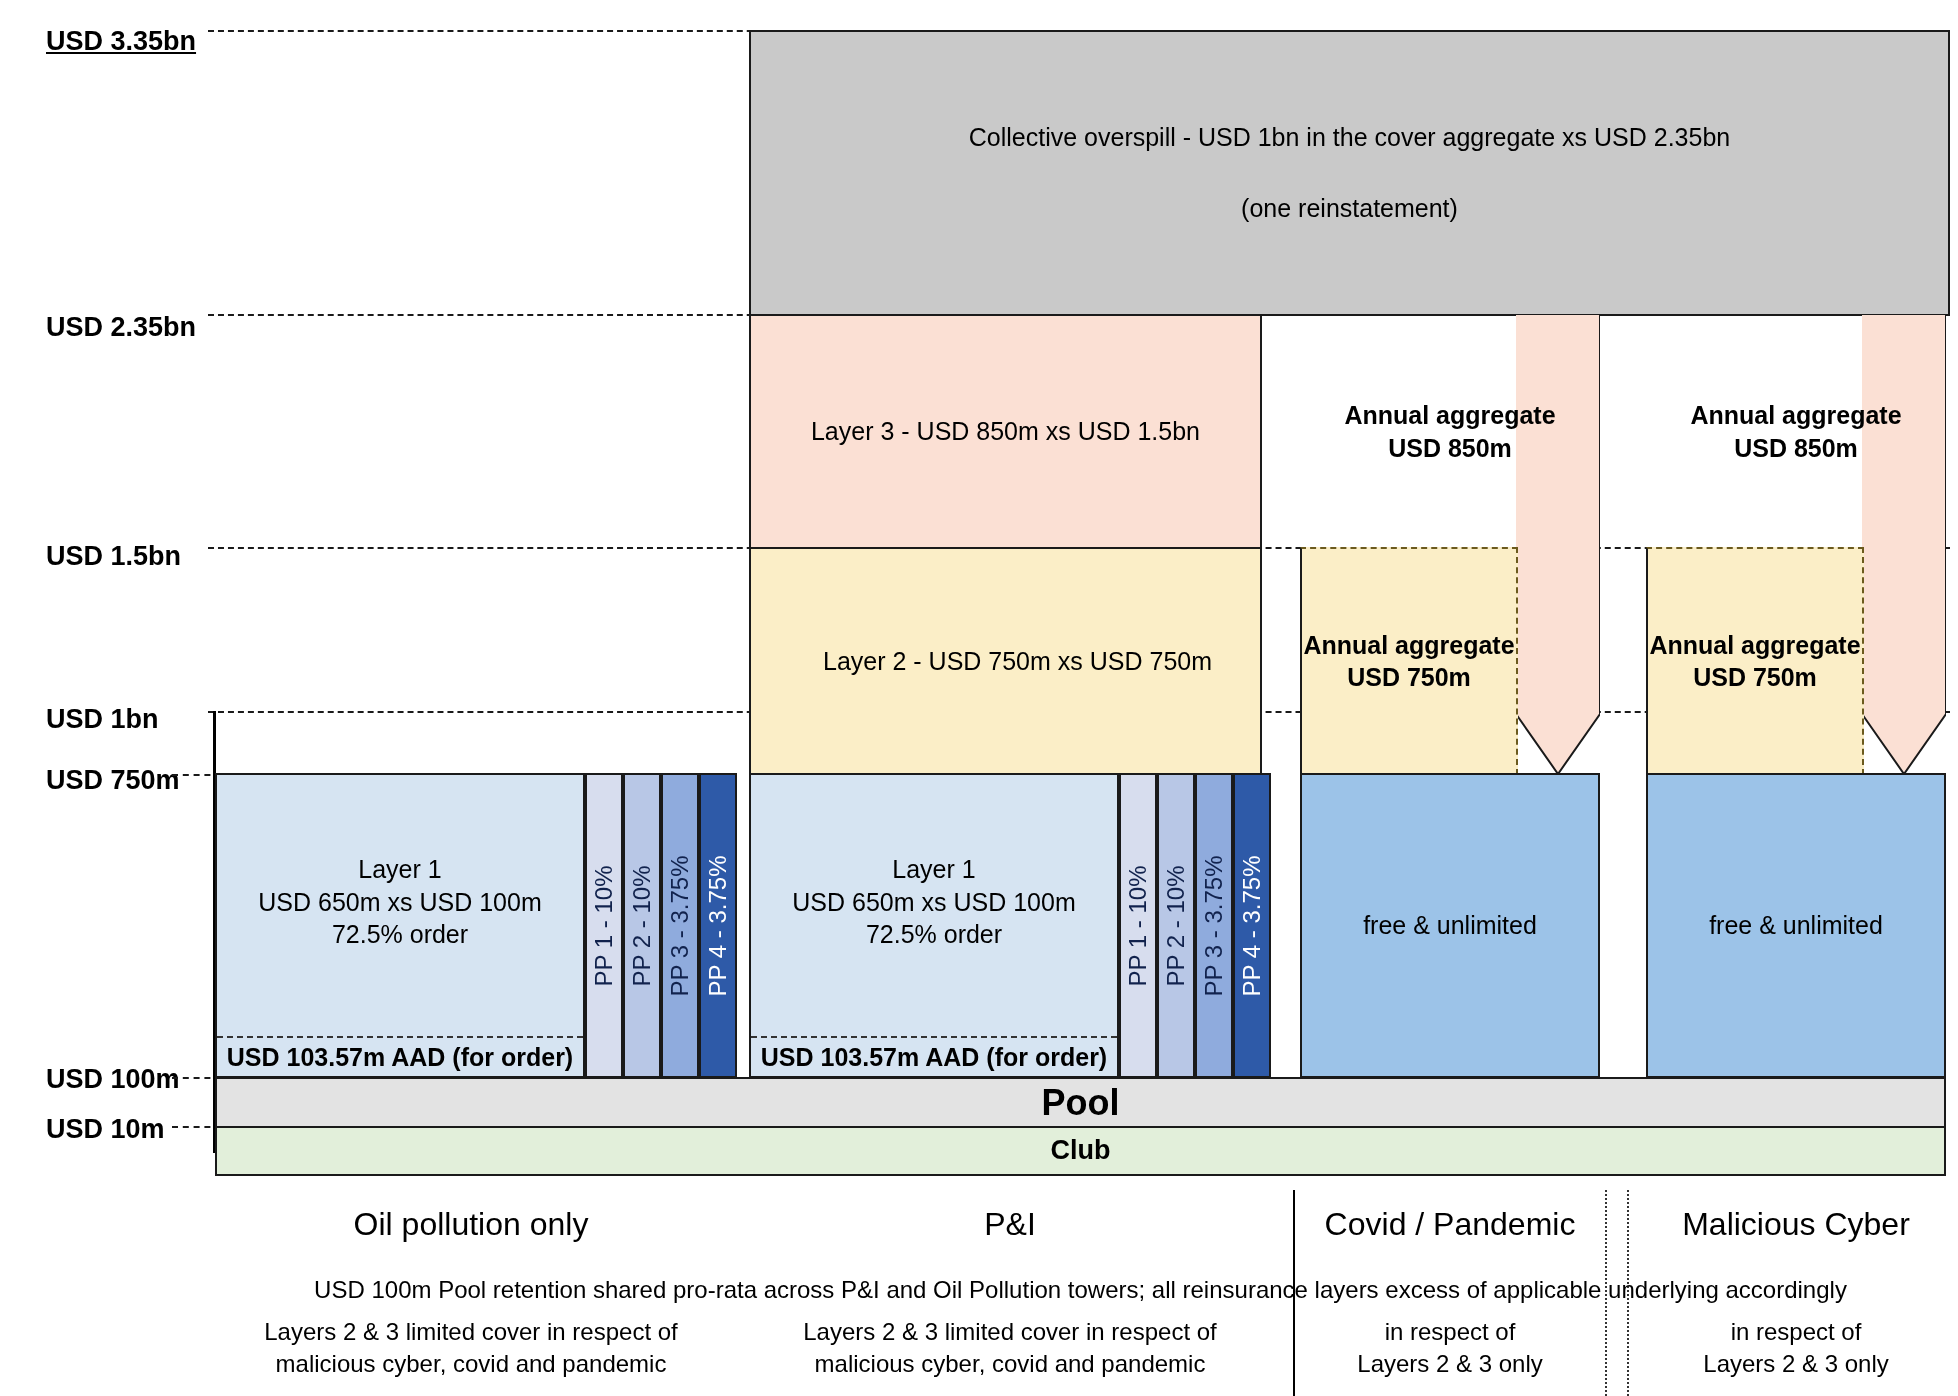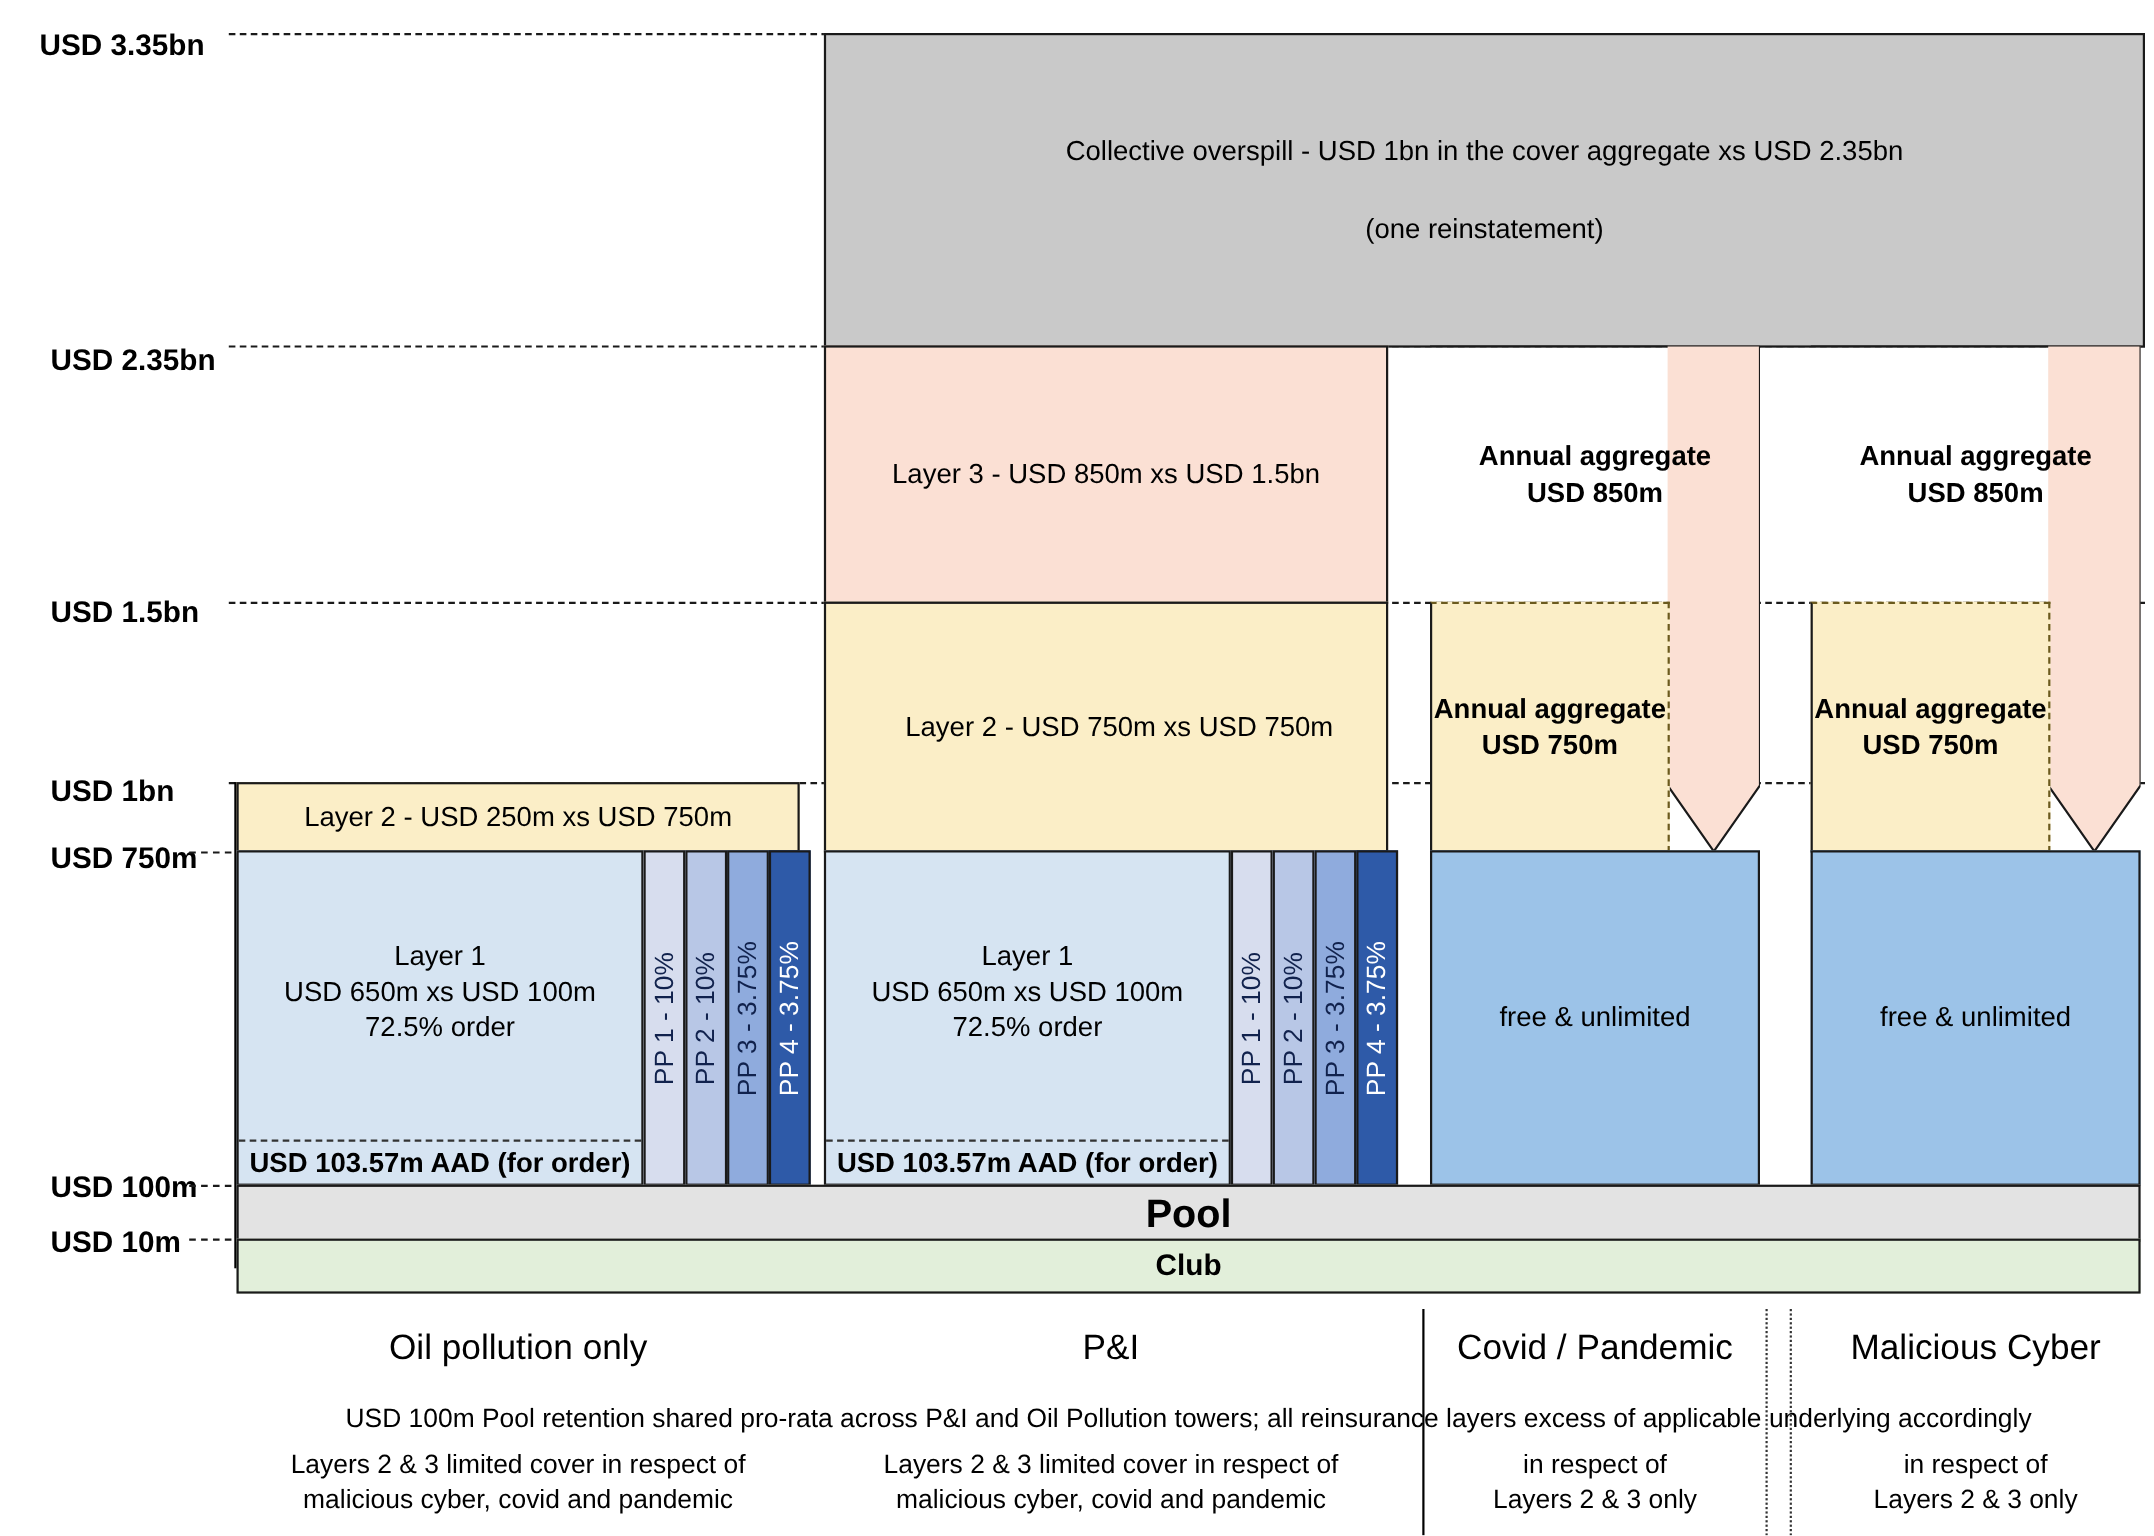--- a/index.html
+++ b/index.html
@@ -86,21 +86,21 @@
   }
 
   
   .chevron{position:absolute;}
 </style>
 </head>
 <body>
 
 <div id="page">
 
-  <div class="axis-label" style="left:36px;top:26px;">USD 3.35bn</div>
+  <div class="axis-label" style="left:46px;top:26px;text-decoration:underline;">USD 3.35bn</div>
   <div class="axis-label" style="left:46px;top:312px;">USD 2.35bn</div>
   <div class="axis-label" style="left:46px;top:541px;">USD 1.5bn</div>
   <div class="axis-label" style="left:46px;top:658px;margin-top:46px;">USD 1bn</div>
   <div class="axis-label" style="left:46px;top:765px;">USD 750m</div>
   <div class="axis-label" style="left:46px;top:1064px;">USD 100m</div>
   <div class="axis-label" style="left:46px;top:1114px;">USD 10m</div>
 
   <div class="leader" style="left:208px;top:30px;width:1742px;"></div>
   <div class="leader" style="left:208px;top:314px;width:1742px;"></div>
   <div class="leader" style="left:208px;top:547px;width:1742px;"></div>
@@ -142,23 +142,20 @@
   <div class="pp" style="left:1157px;top:773px;width:38px;height:305px;background:#b8c7e6;">
     <span style="color:#11224d;">PP 2 - 10%</span>
   </div>
   <div class="pp" style="left:1195px;top:773px;width:38px;height:305px;background:#8fabdd;">
     <span style="color:#11224d;">PP 3 - 3.75%</span>
   </div>
   <div class="pp" style="left:1233px;top:773px;width:38px;height:305px;background:#2e5aa8;">
     <span style="color:#ffffff;">PP 4 - 3.75%</span>
   </div>
 
-  <div class="box" style="left:215px;top:711px;width:512px;height:64px;background:#fbeec7;">
-    <span>Layer 2 - USD 250m xs USD 750m</span>
-  </div>
 
   <div class="box" style="left:215px;top:773px;width:370px;height:305px;background:#d6e4f2;align-items:flex-start;padding-top:78px;">
     <span>Layer 1
 USD 650m xs USD 100m
 72.5% order</span>
   </div>
 
   <div class="abs" style="left:217px;top:1036px;width:366px;height:40px;border-top:2px dashed #333;display:flex;align-items:center;justify-content:center;font-size:25px;background:transparent;">
     <span>USD 103.57m AAD (for order)</span>
   </div>

